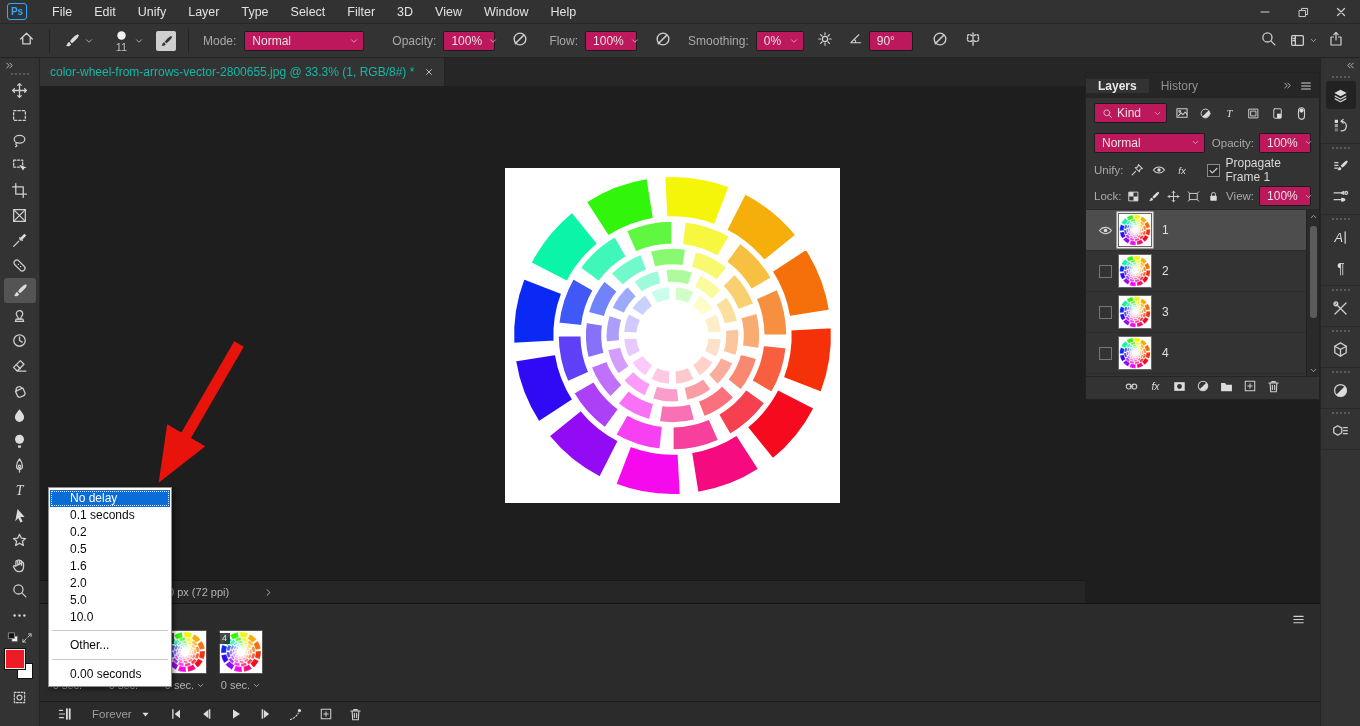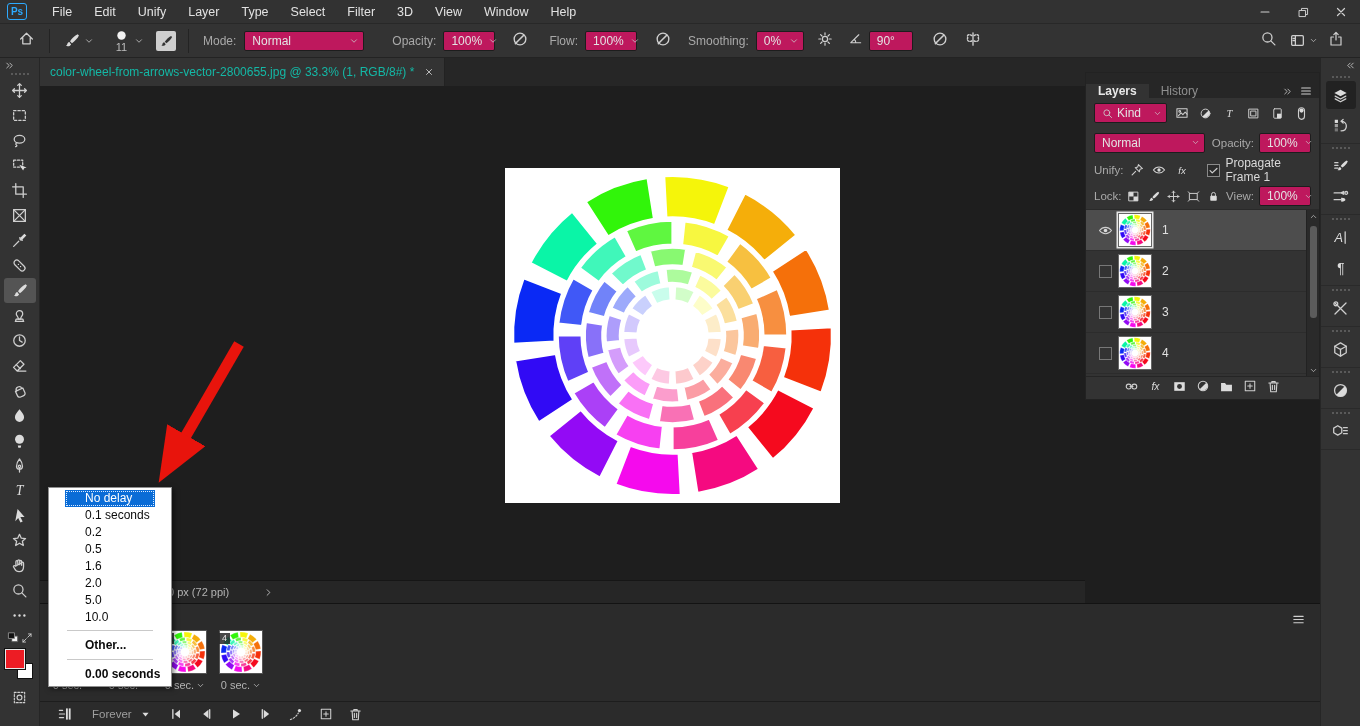--- a/index.html
+++ b/index.html
@@ -60,29 +60,29 @@
   .frame { width:50px; margin-right:6px; display:flex; flex-direction:column; align-items:center; position:relative; }
   .frame-thumb { width:44px; height:44px; background:#fff; border:1px solid #555; position:relative; overflow:hidden; }
   .frame-num { position:absolute; left:3px; top:3px; background:rgba(40,40,40,.85); color:#e8e8e8; font-size:9px; padding:0 3px; line-height:11px; z-index:2; }
   .frame-delay { margin-top:5px; font-size:11px; color:#b3b3b3; display:flex; align-items:center; gap:2px; }
   #playbar { position:absolute; left:0; right:0; bottom:0; height:25px; border-top:1px solid #1d1d1d; display:flex; align-items:center; padding-left:12px; gap:4px; }
   .pb-btn { width:26px; height:20px; display:flex; align-items:center; justify-content:center; }
   #loop-select { display:flex; align-items:center; gap:8px; margin:0 8px 0 10px; }
   #loop-select .v { font-size:11.5px; color:#9f9f9f; }
 
   
-  #delaymenu { position:absolute; left:48px; top:487px; width:124px; background:#ffffff; border:1px solid #8f8f8f; box-shadow:2px 2px 5px rgba(0,0,0,.5); z-index:60; padding:2px 16px; font-size:12px; color:#0a0a0a; }
+  #delaymenu { position:absolute; left:48px; top:487px; width:124px; background:#ffffff; border:1px solid #8f8f8f; box-shadow:2px 2px 5px rgba(0,0,0,.5); z-index:60; padding:2px 1px; font-size:12px; color:#0a0a0a; }
   #delaymenu .mi { height:17px; line-height:17px; padding-left:20px; white-space:nowrap; }
   #delaymenu .mi.hl { background:#0a6cd6; color:#fff; outline:1px dotted #d9eaff; outline-offset:-2px; }
   #delaymenu .msep { border-top:1px solid #c9c9c9; margin:4px 2px; }
-  #delaymenu .mi.tall { height:20px; line-height:20px;font-weight:bold; }
+  #delaymenu .mi.tall { height:20px; line-height:20px; }
 
   
   #layerspanel { position:absolute; left:1085px; top:72px; width:235px; height:328px; background:#333333; border:1px solid #222; z-index:10; display:flex; flex-direction:column; }
-  #lp-tabs { height:25px; background:#262626; display:flex; align-items:flex-end; }
+  #lp-tabs { height:25px; background:#262626; display:flex; align-items:center; }
   .lp-tab { padding:0 12px; display:flex; align-items:center; font-size:12px; color:#8f8f8f; }
   .lp-tab.active { background:#333333; color:#e8e8e8; font-weight:bold; }
   #lp-tabs .right { margin-left:auto; display:flex; align-items:center; gap:6px; padding-right:6px; }
   .lp-row { display:flex; align-items:center; padding:0 8px; gap:5px; }
   #lp-filter { height:30px; }
   #kind-select { width:80px; }
   .mini-btn { width:21px; height:20px; display:flex; align-items:center; justify-content:center; }
   #lp-blend { height:29px; }
   #blend-select { width:116px; }
   .opacity-select { width:52px; }

